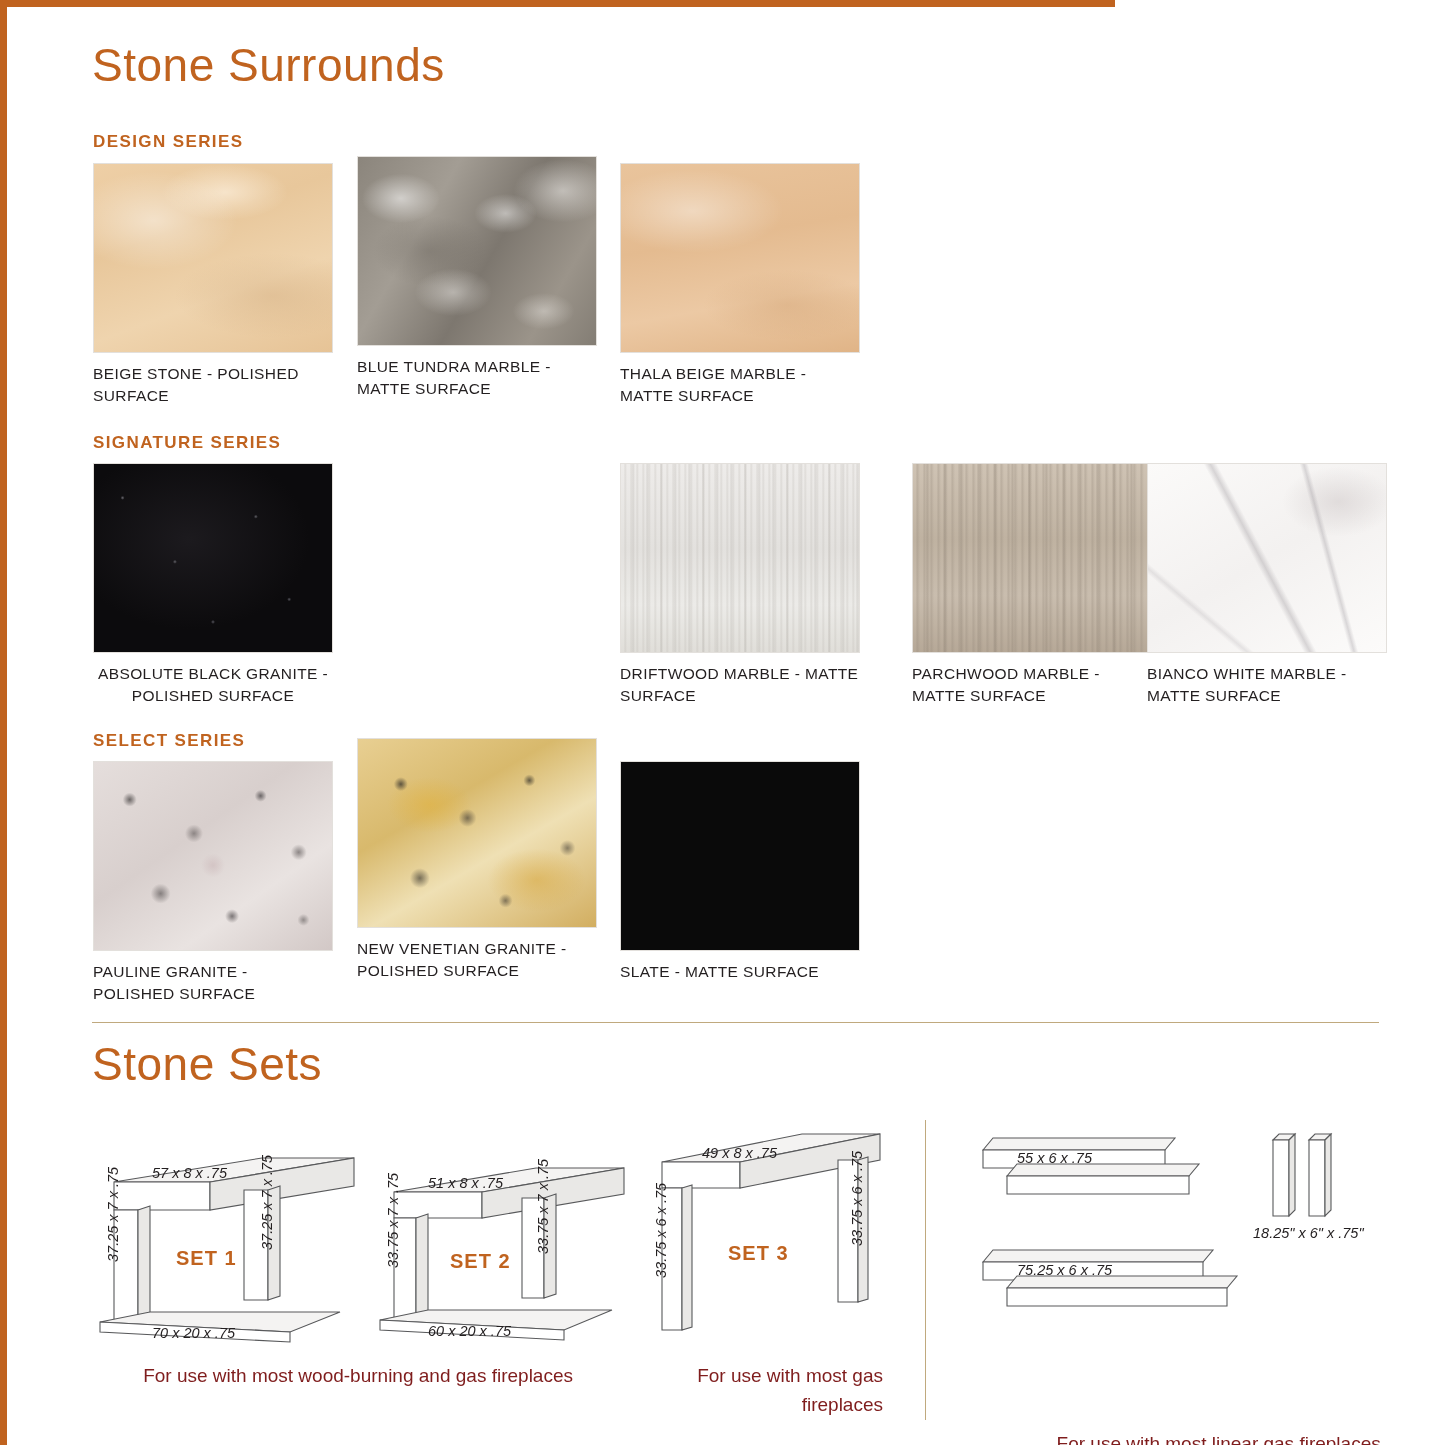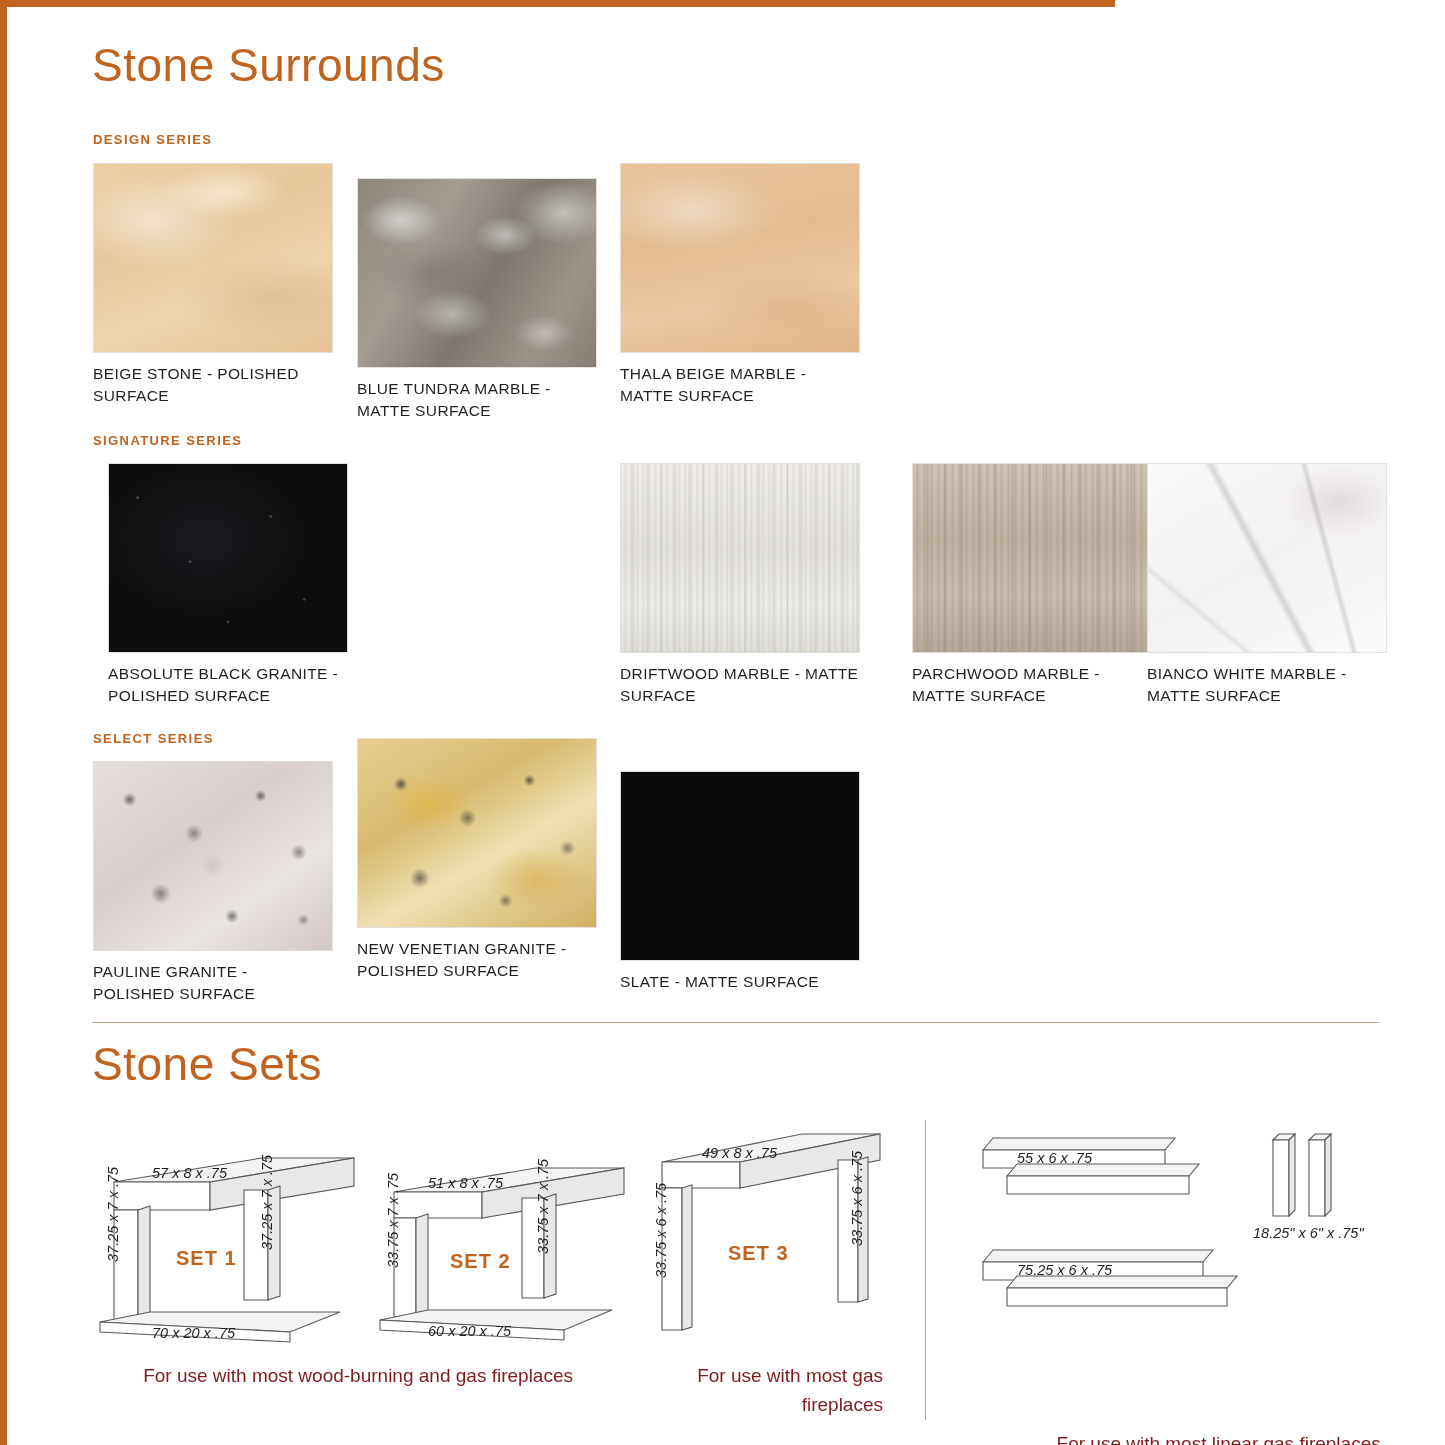--- a/index.html
+++ b/index.html
@@ -41,21 +41,21 @@
     font-size: 46px;
     color: #c0631f;
     letter-spacing: 0.5px;
     margin: 0;
   }
   #title-stone-surrounds { left: 92px; top: 38px; }
   #title-stone-sets { left: 92px; top: 1037px; }
 
   .series-label {
     position: absolute;
-    font-size: 13px;
+    font-size: 17px;
     font-weight: bold;
     letter-spacing: 1.4px;
     color: #c0631f;
   }
   #label-design { left: 93px; top: 132px; }
   #label-signature { left: 93px; top: 433px; }
   #label-select { left: 93px; top: 731px; }
   .swatch {
     position: absolute;
     width: 240px;
@@ -224,32 +224,32 @@
   <div class="left-rule"></div>
 
   <h1 class="title" id="title-stone-surrounds">Stone Surrounds</h1>
 
   <div class="series-label" id="label-design">DESIGN SERIES</div>
 
   <div class="swatch" style="left:93px; top:163px;">
     <div class="tile tex-beige"></div>
     <div class="caption">BEIGE STONE - POLISHED SURFACE</div>
   </div>
-  <div class="swatch" style="left:357px; top:178px;">
+  <div class="swatch" style="left:357px; top:156px;">
     <div class="tile tex-bluetundra"></div>
     <div class="caption">BLUE TUNDRA MARBLE - MATTE SURFACE</div>
   </div>
   <div class="swatch" style="left:620px; top:163px;">
     <div class="tile tex-thala"></div>
     <div class="caption">THALA BEIGE MARBLE - MATTE SURFACE</div>
   </div>
 
   <div class="series-label" id="label-signature">SIGNATURE SERIES</div>
 
-  <div class="swatch" style="left:108px; top:463px;">
+  <div class="swatch" style="left:93px; top:463px;text-align:center;">
     <div class="tile tex-absoluteblack"></div>
     <div class="caption">ABSOLUTE BLACK GRANITE - POLISHED SURFACE</div>
   </div>
   <div class="swatch" style="left:620px; top:463px;">
     <div class="tile tex-driftwood"></div>
     <div class="caption">DRIFTWOOD MARBLE - MATTE SURFACE</div>
   </div>
   <div class="swatch" style="left:884px; top:463px;padding-left:28px;">
     <div class="tile tex-parchwood"></div>
     <div class="caption">PARCHWOOD MARBLE - MATTE SURFACE</div>
@@ -262,21 +262,21 @@
   <div class="series-label" id="label-select">SELECT SERIES</div>
 
   <div class="swatch" style="left:93px; top:761px;">
     <div class="tile tex-pauline"></div>
     <div class="caption">PAULINE GRANITE - POLISHED SURFACE</div>
   </div>
   <div class="swatch" style="left:357px; top:738px;">
     <div class="tile tex-newvenetian"></div>
     <div class="caption">NEW VENETIAN GRANITE - POLISHED SURFACE</div>
   </div>
-  <div class="swatch" style="left:620px; top:761px;margin-top:10px;">
+  <div class="swatch" style="left:620px; top:761px;">
     <div class="tile tex-slate"></div>
     <div class="caption">SLATE - MATTE SURFACE</div>
   </div>
 
   <div class="section-divider"></div>
   <h1 class="title" id="title-stone-sets">Stone Sets</h1>
   <div class="vert-divider"></div>
 
   <svg class="setdrawing" style="left:92px; top:1110px;" width="300" height="240" viewBox="0 0 300 240">
 

